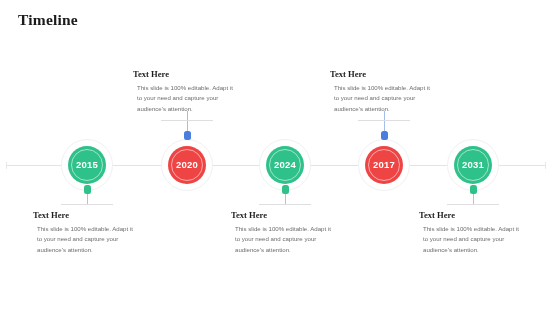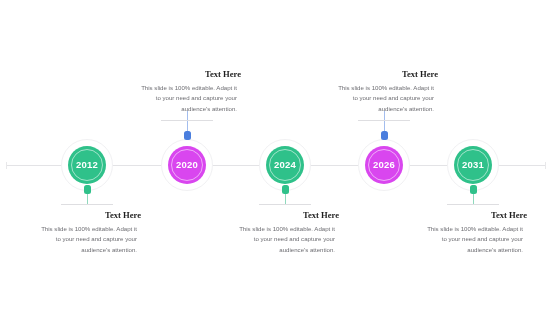--- a/index.html
+++ b/index.html
@@ -60,21 +60,21 @@
   .year-label{
     position:relative;
     color:#ffffff;
     font-size:9.5px;
     font-weight:bold;
     letter-spacing:.2px;
     font-family:"Liberation Sans", sans-serif;
     line-height:1;
   }
   .disc.green{background:#2fc18a;}
-  .disc.blue{background:#d946ef;}
+  .disc.blue{background:#ef4444;}
 
   
   .pin{
     position:absolute;left:-3.5px;width:7px;height:9px;border-radius:2.5px;
   }
   .pin.green{background:#2fc18a;}
   .pin.blue{background:#4a7ede;}
   .stem{position:absolute;left:-0.5px;width:1px;}
   .stem.green{background:#8fd9bd;}
   .stem.blue{background:#a3bdee;}
@@ -83,21 +83,21 @@
   .pin.below{top:185px;}
   .stem.below{top:194px;height:10px;}
   
   .pin.above{top:131px;}
   .stem.above{top:111px;height:20px;}
 
   
   .textblock{
     position:absolute;
     width:108px;
-    text-align:right;
+    text-align:left;
   }
   .textblock.below{left:-54px;top:204px;}
   .textblock.above{left:-54px;top:70px;}
 
   .divider{
     width:52px;height:1px;background:#dedee1;margin:0 auto;
   }
   .divider.top{margin-bottom:6px;}
   .divider.bottom{margin-top:6px;}
 
@@ -115,33 +115,34 @@
     line-height:1.72;
     color:#6d6d72;
     padding:0 4px;
   }
 </style>
 </head>
 <body>
 
 <div id="slide">
 
+  <div id="page-title">Timeline</div>
 
   <div id="timeline-axis"></div>
   <div class="axis-cap" style="left:6px;"></div>
   <div class="axis-cap" style="left:545px;"></div>
 
   <div id="milestones">
       <div class="milestone" style="left: 87px;">
         <div class="halo"></div>
         <div class="stem green below"></div>
         <div class="pin green below"></div>
         <div class="disc green">
           <div class="inner-ring"></div>
-          <div class="year-label">2012</div>
+          <div class="year-label">2015</div>
         </div>
         <div class="textblock below">
           <div class="divider top"></div>
           <div class="block-heading">Text Here</div>
           <div class="block-body">This slide is 100% editable. Adapt it to your need and capture your audience's attention.</div>
         </div>
       </div>
       <div class="milestone" style="left: 187px;">
         <div class="halo"></div>
         <div class="stem blue above"></div>
@@ -169,21 +170,21 @@
           <div class="block-heading">Text Here</div>
           <div class="block-body">This slide is 100% editable. Adapt it to your need and capture your audience's attention.</div>
         </div>
       </div>
       <div class="milestone" style="left: 384px;">
         <div class="halo"></div>
         <div class="stem blue above"></div>
         <div class="pin blue above"></div>
         <div class="disc blue">
           <div class="inner-ring"></div>
-          <div class="year-label">2026</div>
+          <div class="year-label">2017</div>
         </div>
         <div class="textblock above">
           <div class="block-heading">Text Here</div>
           <div class="block-body">This slide is 100% editable. Adapt it to your need and capture your audience's attention.</div>
           <div class="divider bottom"></div>
         </div>
       </div>
       <div class="milestone" style="left: 473px;">
         <div class="halo"></div>
         <div class="stem green below"></div>

